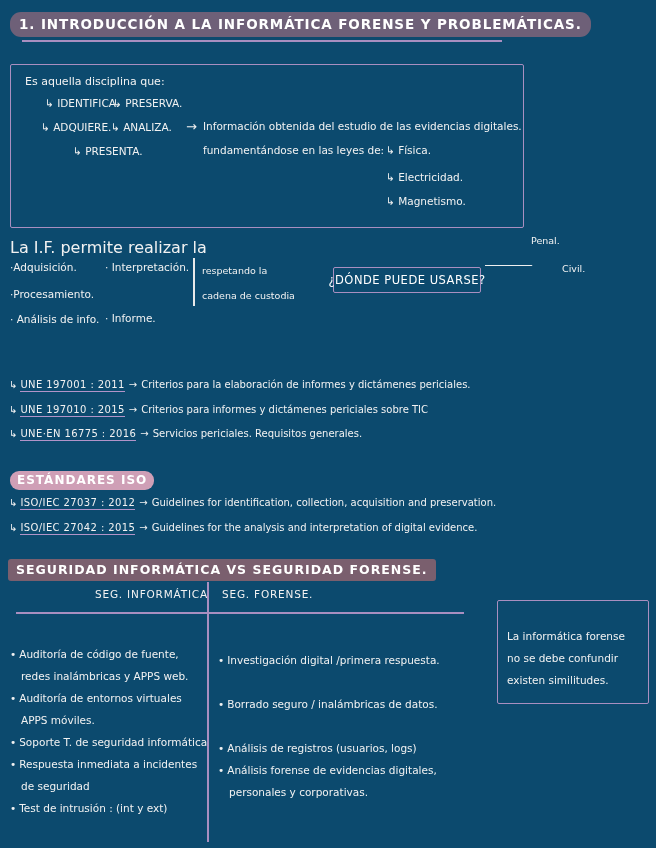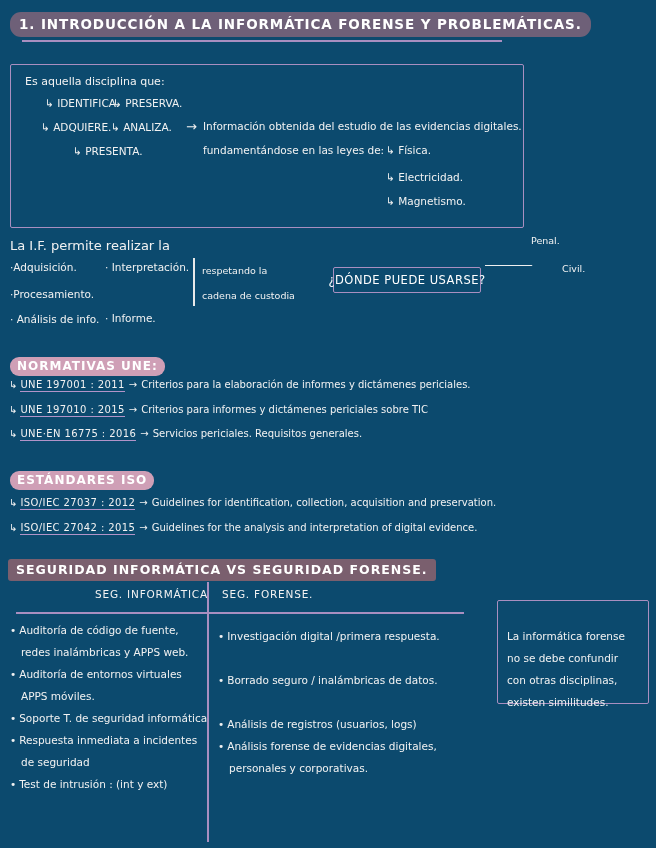--- a/index.html
+++ b/index.html
@@ -70,21 +70,21 @@
   #ib-anal   { left: 100px; top: 56px; }
   #ib-presen { left: 62px;  top: 80px; }
   #ib-arrow  { left: 175px; top: 54px; font-size: 13px; color: #f2f2f2; }
   #ib-info   { left: 192px; top: 55px; }
   #ib-fund   { left: 192px; top: 79px; }
   #ib-fisica { left: 375px; top: 79px; }
   #ib-elec   { left: 375px; top: 106px; }
   #ib-magn   { left: 375px; top: 130px; }
 
   
-  #permite     { left: 10px;  top: 238px; font-size: 13px; }
+  #permite     { left: 10px;  top: 238px; font-size: 16px; }
   #col-a-1     { left: 10px;  top: 261px; font-size: 10.5px; }
   #col-a-2     { left: 10px;  top: 288px; font-size: 10.5px; }
   #col-a-3     { left: 10px;  top: 313px; font-size: 10.5px; }
   #col-b-1     { left: 105px; top: 261px; font-size: 10.5px; }
   #col-b-2     { left: 105px; top: 288px; font-size: 10.5px; margin-top: 24px; }
   #brace-line  { left: 193px; top: 258px; width: 1.6px; height: 48px; background: #e9e9e9; }
   #resp-1      { left: 202px; top: 265px; font-size: 9.5px; }
   #resp-2      { left: 202px; top: 290px; font-size: 9.5px; }
 
   
@@ -140,21 +140,21 @@
   #ref-une-3 { left: 9px; top: 428px; }
   #ref-iso-1 { left: 9px; top: 497px; }
   #ref-iso-2 { left: 9px; top: 522px; }
 
   
   #col-head-left  { left: 95px;  top: 588px; font-size: 10.5px; letter-spacing: 0.8px; }
   #col-head-right { left: 222px; top: 588px; font-size: 10.5px; letter-spacing: 0.8px; }
   #tbl-hrule { left: 16px; top: 612px; width: 448px; height: 1.8px; background: #a98fc0; }
   #tbl-vrule { left: 207px; top: 582px; width: 1.8px; height: 260px; background: #a98fc0; }
 
-  .bullet-list { font-size: 10.5px; color: #f2f2f2; }
+  .bullet-list { font-size: 10.5px; color: #f2f2f2; margin-top: 24px; }
   .bullet-item { white-space: nowrap; }
   .bullet-item .dot { margin-right: 3px; }
   .bullet-sub { white-space: nowrap; padding-left: 11px; }
   #list-left  { left: 10px;  top: 624px; width: 190px; }
   #list-right { left: 218px; top: 630px; width: 250px; }
   #list-left .bullet-item, #list-left .bullet-sub { margin-bottom: 10px; }
   #list-right .bullet-item, #list-right .bullet-sub { margin-bottom: 10px; }
 </style>
 </head>
 <body>
@@ -192,23 +192,20 @@
   <span class="abs" id="resp-2">cadena de custodia</span>
 
   <div class="abs frame" id="usarse-box">
     <span class="lbl">¿DÓNDE PUEDE USARSE?</span>
   </div>
   <div class="abs" id="leg-penal"></div>
   <div class="abs" id="leg-civil"></div>
   <span class="abs" id="lbl-penal">Penal.</span>
   <span class="abs" id="lbl-civil">Civil.</span>
 
-  <div class="abs" id="h-normativas">
-    <span class="hl-pink">NORMATIVAS UNE:</span>
-  </div>
 
   <div class="abs ref-row" id="ref-une-1">
     <span class="hook">↳</span><span class="code">UNE  197001 : 2011</span><span class="arrow">→</span><span class="desc">Criterios para la elaboración de informes y dictámenes periciales.</span>
   </div>
   <div class="abs ref-row" id="ref-une-2">
     <span class="hook">↳</span><span class="code">UNE   197010 : 2015</span><span class="arrow">→</span><span class="desc">Criterios para informes y dictámenes periciales sobre TIC</span>
   </div>
   <div class="abs ref-row" id="ref-une-3">
     <span class="hook">↳</span><span class="code">UNE·EN  16775 : 2016</span><span class="arrow">→</span><span class="desc">Servicios periciales. Requisitos generales.</span>
   </div>
@@ -250,17 +247,16 @@
     <div class="bullet-item"><span class="dot">•</span><span>Borrado seguro / inalámbricas de datos.</span></div>
     <div class="bullet-sub">&nbsp;</div>
     <div class="bullet-item"><span class="dot">•</span><span>Análisis de registros (usuarios, logs)</span></div>
     <div class="bullet-item"><span class="dot">•</span><span>Análisis forense de evidencias digitales,</span></div>
     <div class="bullet-sub">personales y corporativas.</div>
   </div>
 
   <div class="abs frame" id="note-box">
     <div class="nline">La informática forense</div>
     <div class="nline">no se debe confundir</div>
-    <div class="nline">con otras disciplinas,</div>
     <div class="nline">existen similitudes.</div>
   </div>
 
 </div>
 
 </body></html>

